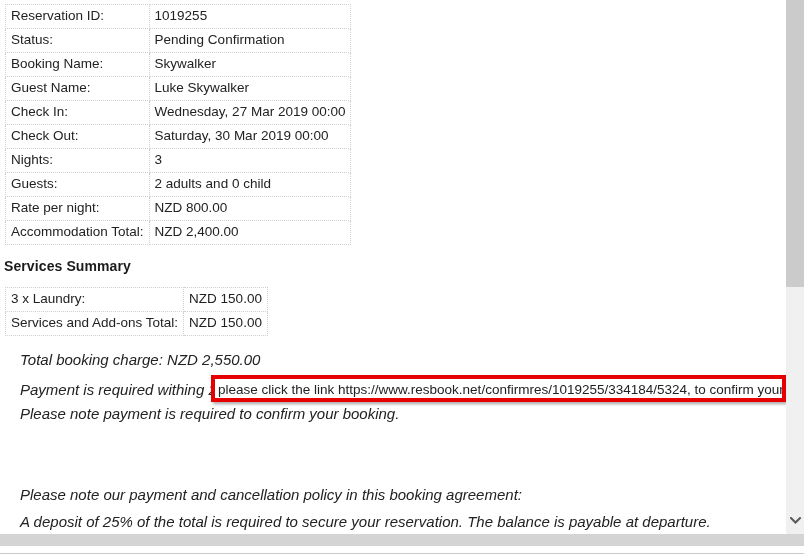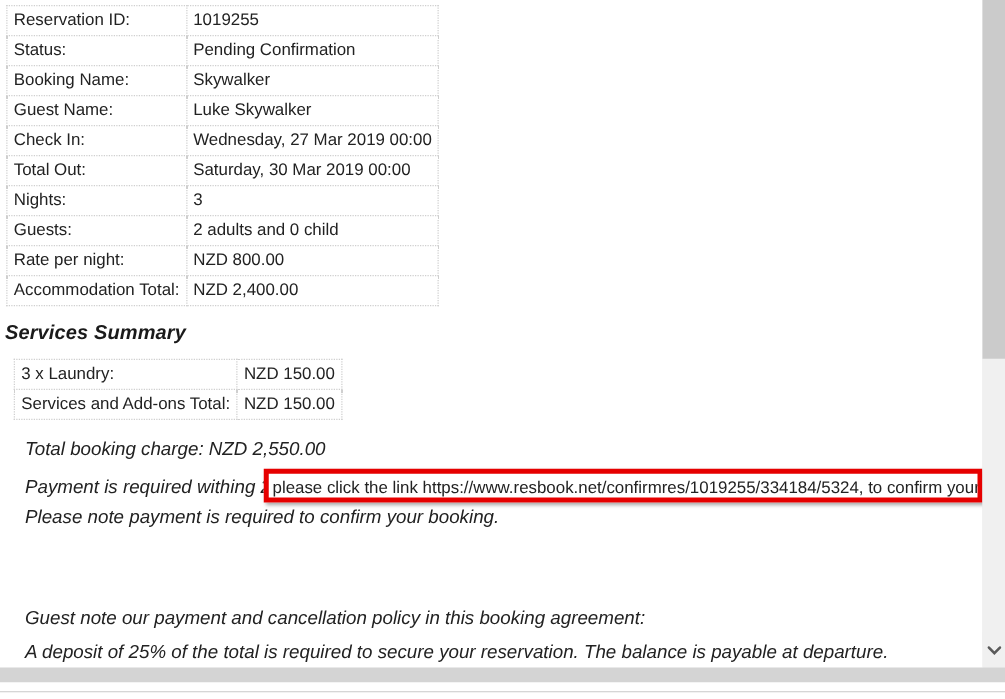--- a/index.html
+++ b/index.html
@@ -61,30 +61,29 @@
   .detail-table td.value-cell {
     width: 177px;
     margin-left: 46px;
   }
 
   
   .section-heading {
     position: absolute;
     left: 4px;
     top: 258px;
-    font-size: 16px;
+    font-size: 14px;
     font-weight: bold;
     color: #1a1a1a;
     letter-spacing: 0.1px;
-    font-style: italic;
   }
 
   .services-table {
     position: absolute;
-    left: 11px;
+    left: 5px;
     top: 287px;
     border-collapse: collapse;
     border-spacing: 0;
     table-layout: fixed;
   }
   .services-table td {
     border: 1px dotted #cfcfcf;
     font-size: 13.5px;
     line-height: 16px;
     padding: 3px 5px 4px 5px;
@@ -227,21 +226,21 @@
         </tr>
         <tr>
           <td class="label-cell">Guest Name:</td>
           <td class="value-cell">Luke Skywalker</td>
         </tr>
         <tr>
           <td class="label-cell">Check In:</td>
           <td class="value-cell">Wednesday, 27 Mar 2019 00:00</td>
         </tr>
         <tr>
-          <td class="label-cell">Total Out:</td>
+          <td class="label-cell">Check Out:</td>
           <td class="value-cell">Saturday, 30 Mar 2019 00:00</td>
         </tr>
         <tr>
           <td class="label-cell">Nights:</td>
           <td class="value-cell">3</td>
         </tr>
         <tr>
           <td class="label-cell">Guests:</td>
           <td class="value-cell">2 adults and 0 child</td>
         </tr>
@@ -271,21 +270,21 @@
       </tbody>
     </table>
 
     <div class="para" id="total-charge-line">Total booking charge: NZD 2,550.00</div>
 
     <div class="para" id="payment-line">Payment is required withing 24 hours,</div>
 
     <div class="para" id="payment-note-line">Please note payment is required to confirm your booking.</div>
 
 
-    <div class="para" id="policy-intro-line">Guest note our payment and cancellation policy in this booking agreement:</div>
+    <div class="para" id="policy-intro-line">Please note our payment and cancellation policy in this booking agreement:</div>
 
     <div class="para" id="deposit-line">A deposit of 25% of the total is required to secure your reservation. The balance is payable at departure.</div>
 
     <div id="confirm-highlight">
       <span class="hl-text">please click the link https://www.resbook.net/confirmres/1019255/334184/5324, to confirm your booking.</span>
     </div>
 
   </div>
 
   <div id="vscrollbar">

